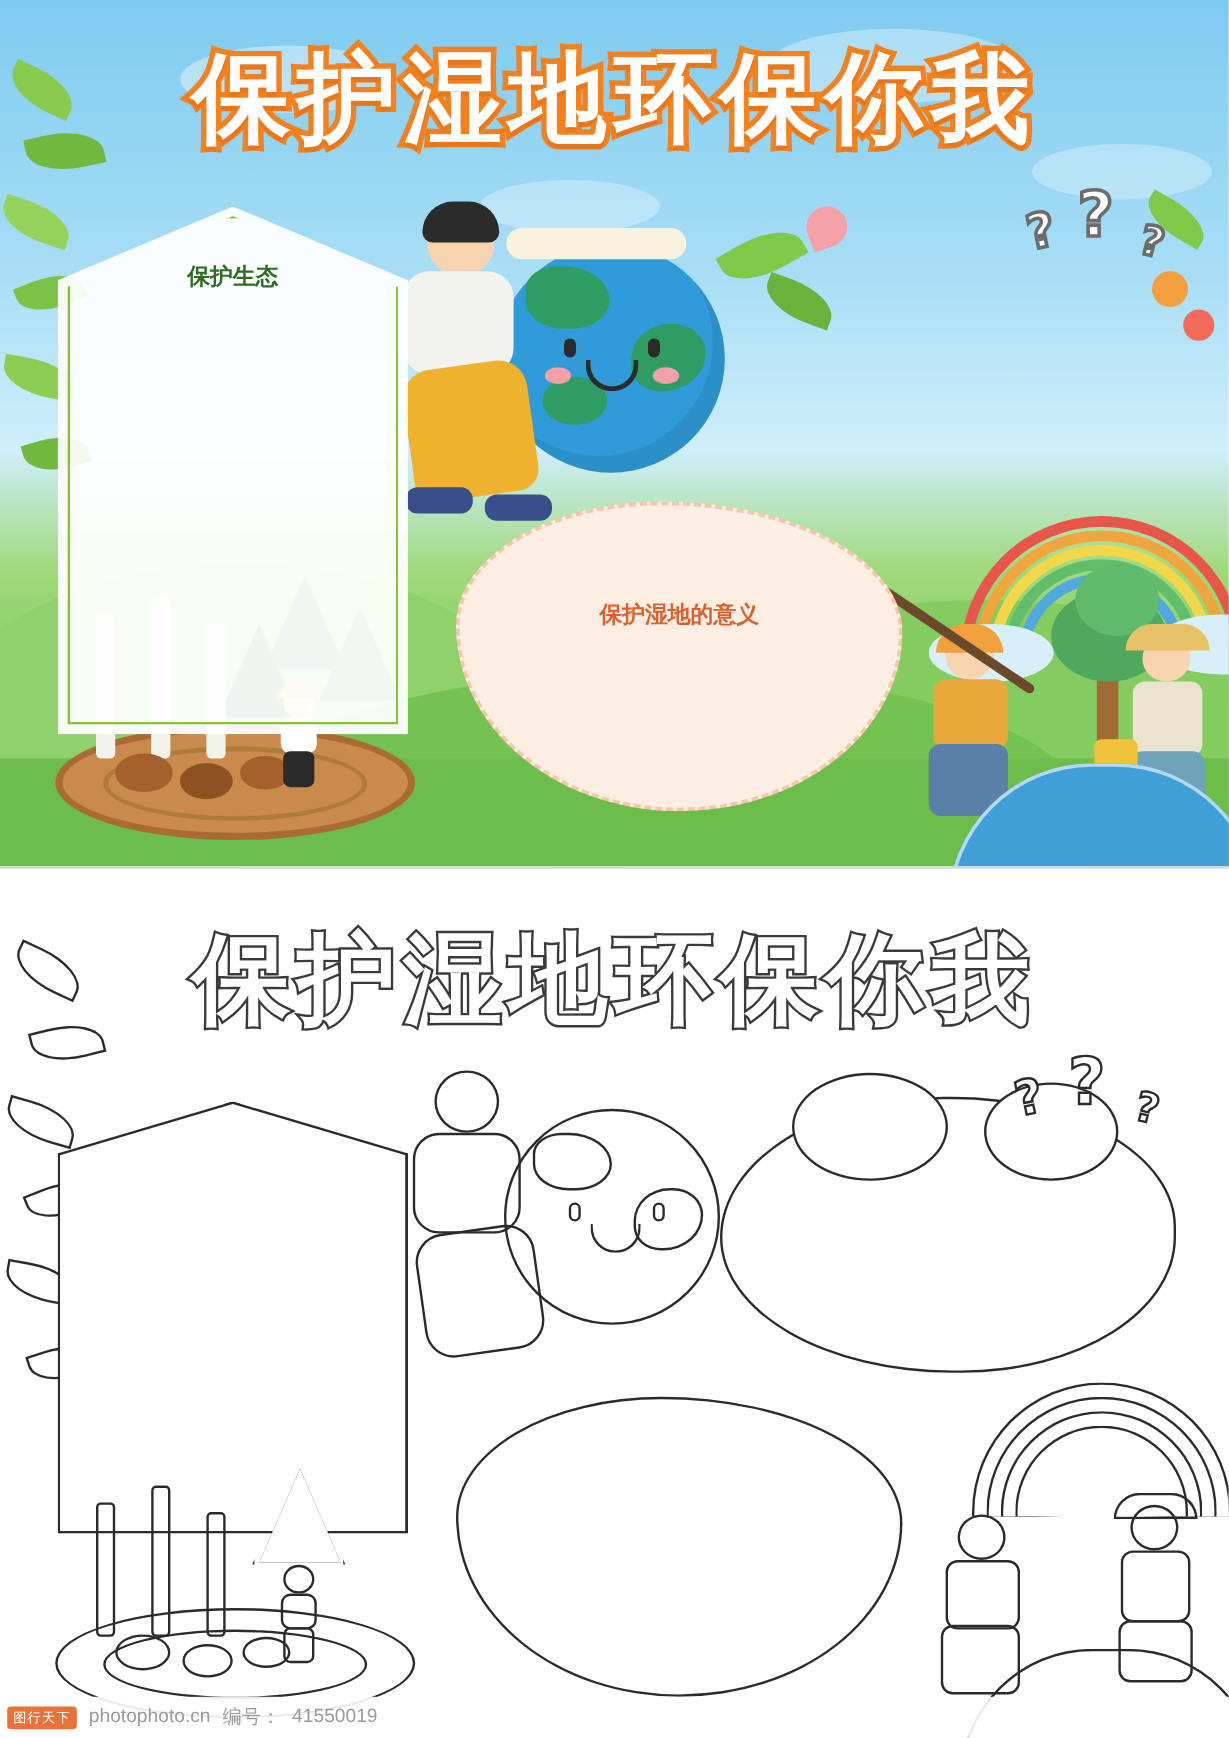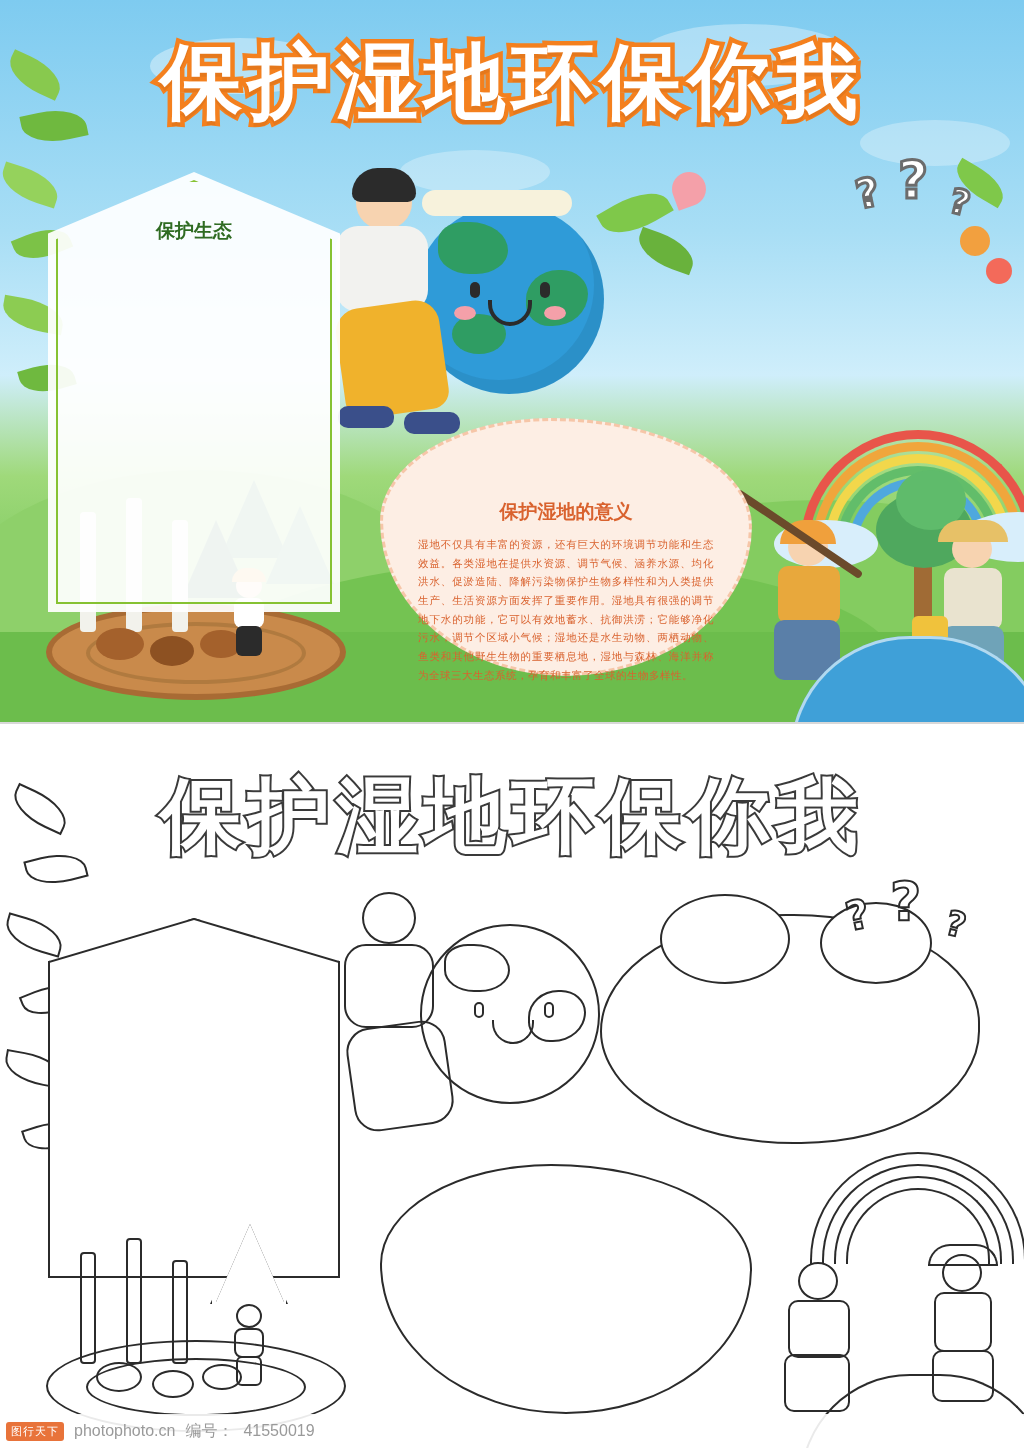--- a/index.html
+++ b/index.html
@@ -312,21 +312,20 @@
     <div style="position:absolute;left:-18px;top:96px;width:36px;height:30px;background:#f0c23c;border-radius:6px"></div>
   </div>
 
   <div style="position:absolute;left:790px;top:636px;width:260px;height:120px;background:#3fa0d8;border-radius:130px 130px 0 0;"></div>
   <div style="position:absolute;left:790px;top:636px;width:260px;height:120px;border-radius:130px 130px 0 0;border:3px solid rgba(255,255,255,.6);border-bottom:none;"></div>
 
   <div class="card-pink">
     <div class="bg"></div>
     <div class="inner">
       <h3 class="card-title">保护湿地的意义</h3>
-      <div class="card-text">湿地不仅具有丰富的资源，还有巨大的环境调节功能和生态效益。各类湿地在提供水资源、调节气候、涵养水源、均化洪水、促淤造陆、降解污染物保护生物多样性和为人类提供生产、生活资源方面发挥了重要作用。湿地具有很强的调节地下水的功能，它可以有效地蓄水、抗御洪涝；它能够净化污水，调节个区域小气候；湿地还是水生动物、两栖动物、鱼类和其他野生生物的重要栖息地，湿地与森林、海洋并称为全球三大生态系统，孕育和丰富了全球的生物多样性。</div>
     </div>
   </div>
 
 </div>
 
 <div class="lineart">
 
   <div class="la-title-wrap">
     <span class="la-title">保护湿地</span><span class="gap"></span><span class="la-title">环保你我</span>
   </div>

